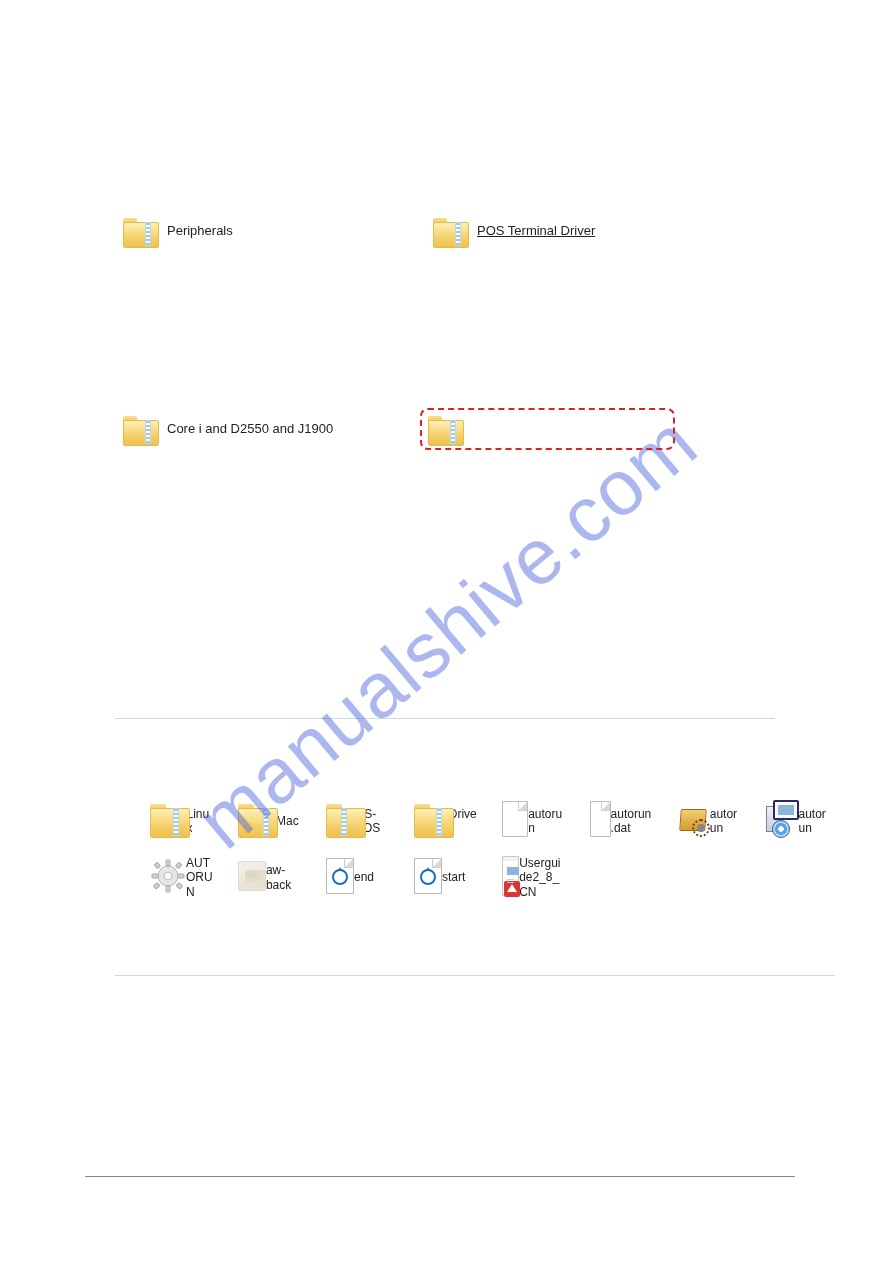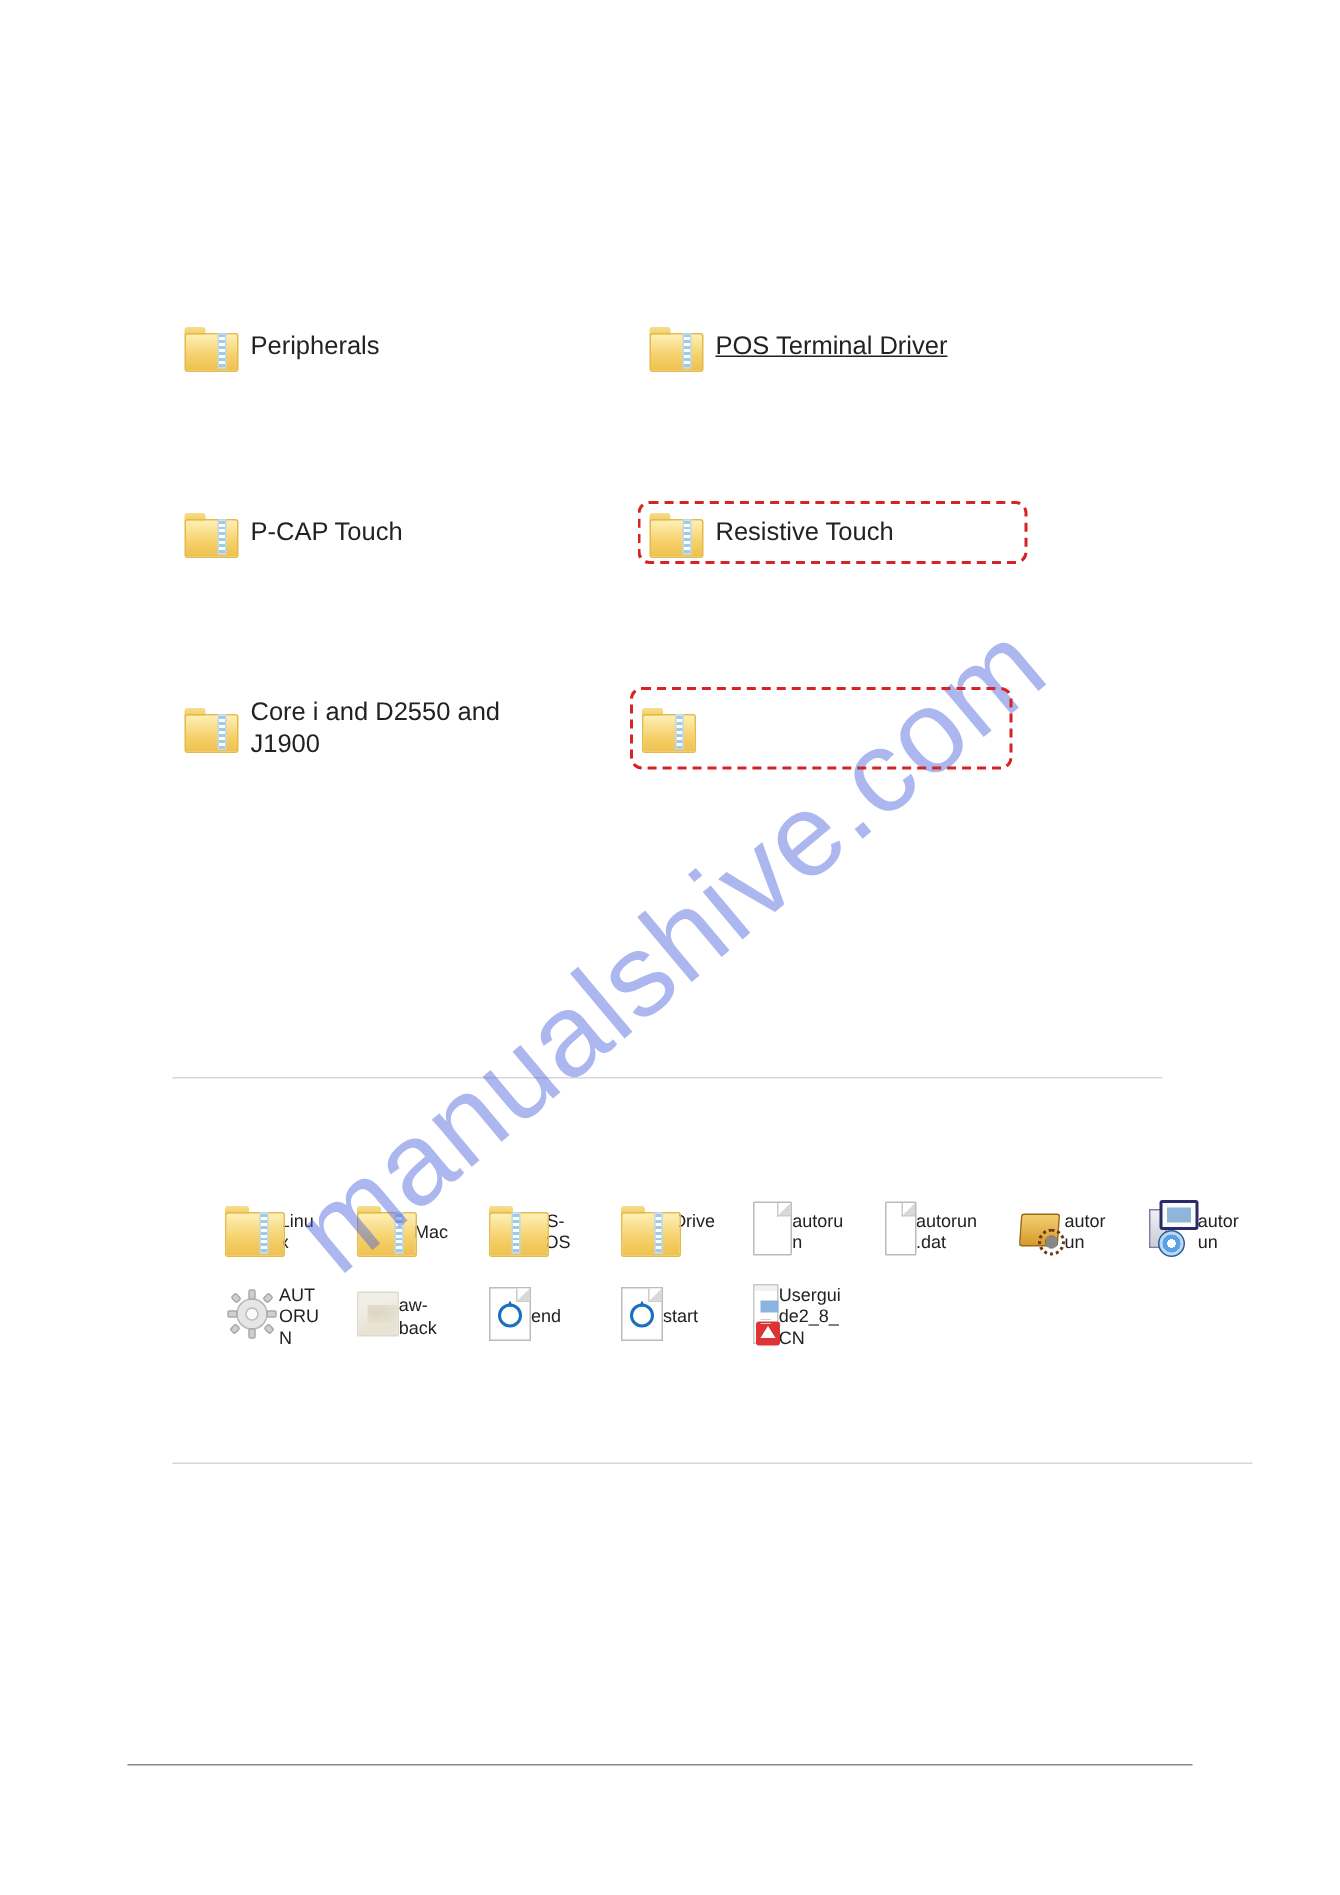--- a/index.html
+++ b/index.html
@@ -52,21 +52,21 @@
     border: 2px dashed transparent;
     border-radius: 8px;
   }
   .item.highlight {
     border-color: #d62323;
   }
   .item .label {
     margin-left: 10px;
     color: #222;
     line-height: 1.25;
-    font-size: 17px;
+    font-size: 13px;
   }
 
   
   .folder {
     width: 34px;
     height: 30px;
     position: relative;
     flex-shrink: 0;
   }
   .folder::before {
@@ -368,34 +368,20 @@
     <div class="item" style="margin-left:10px;text-decoration:underline;">
       <div class="folder">
           <div class="binder"></div>
         </div>
       <div class="label">POS Terminal Driver</div>
     </div>
   </div>
 
   <div class="gap"></div>
 
-  <div class="row">
-    <div class="item">
-      <div class="folder">
-          <div class="binder"></div>
-        </div>
-      <div class="label">P-CAP Touch</div>
-    </div>
-    <div class="item highlight" style="margin-left:10px;">
-      <div class="folder">
-          <div class="binder"></div>
-        </div>
-      <div class="label">Resistive Touch</div>
-    </div>
-  </div>
 
   <div class="gap"></div>
 
   <div class="row">
     <div class="item wide">
       <div class="folder">
           <div class="binder"></div>
         </div>
       <div class="label">Core i and D2550 and J1900</div>
     </div>

